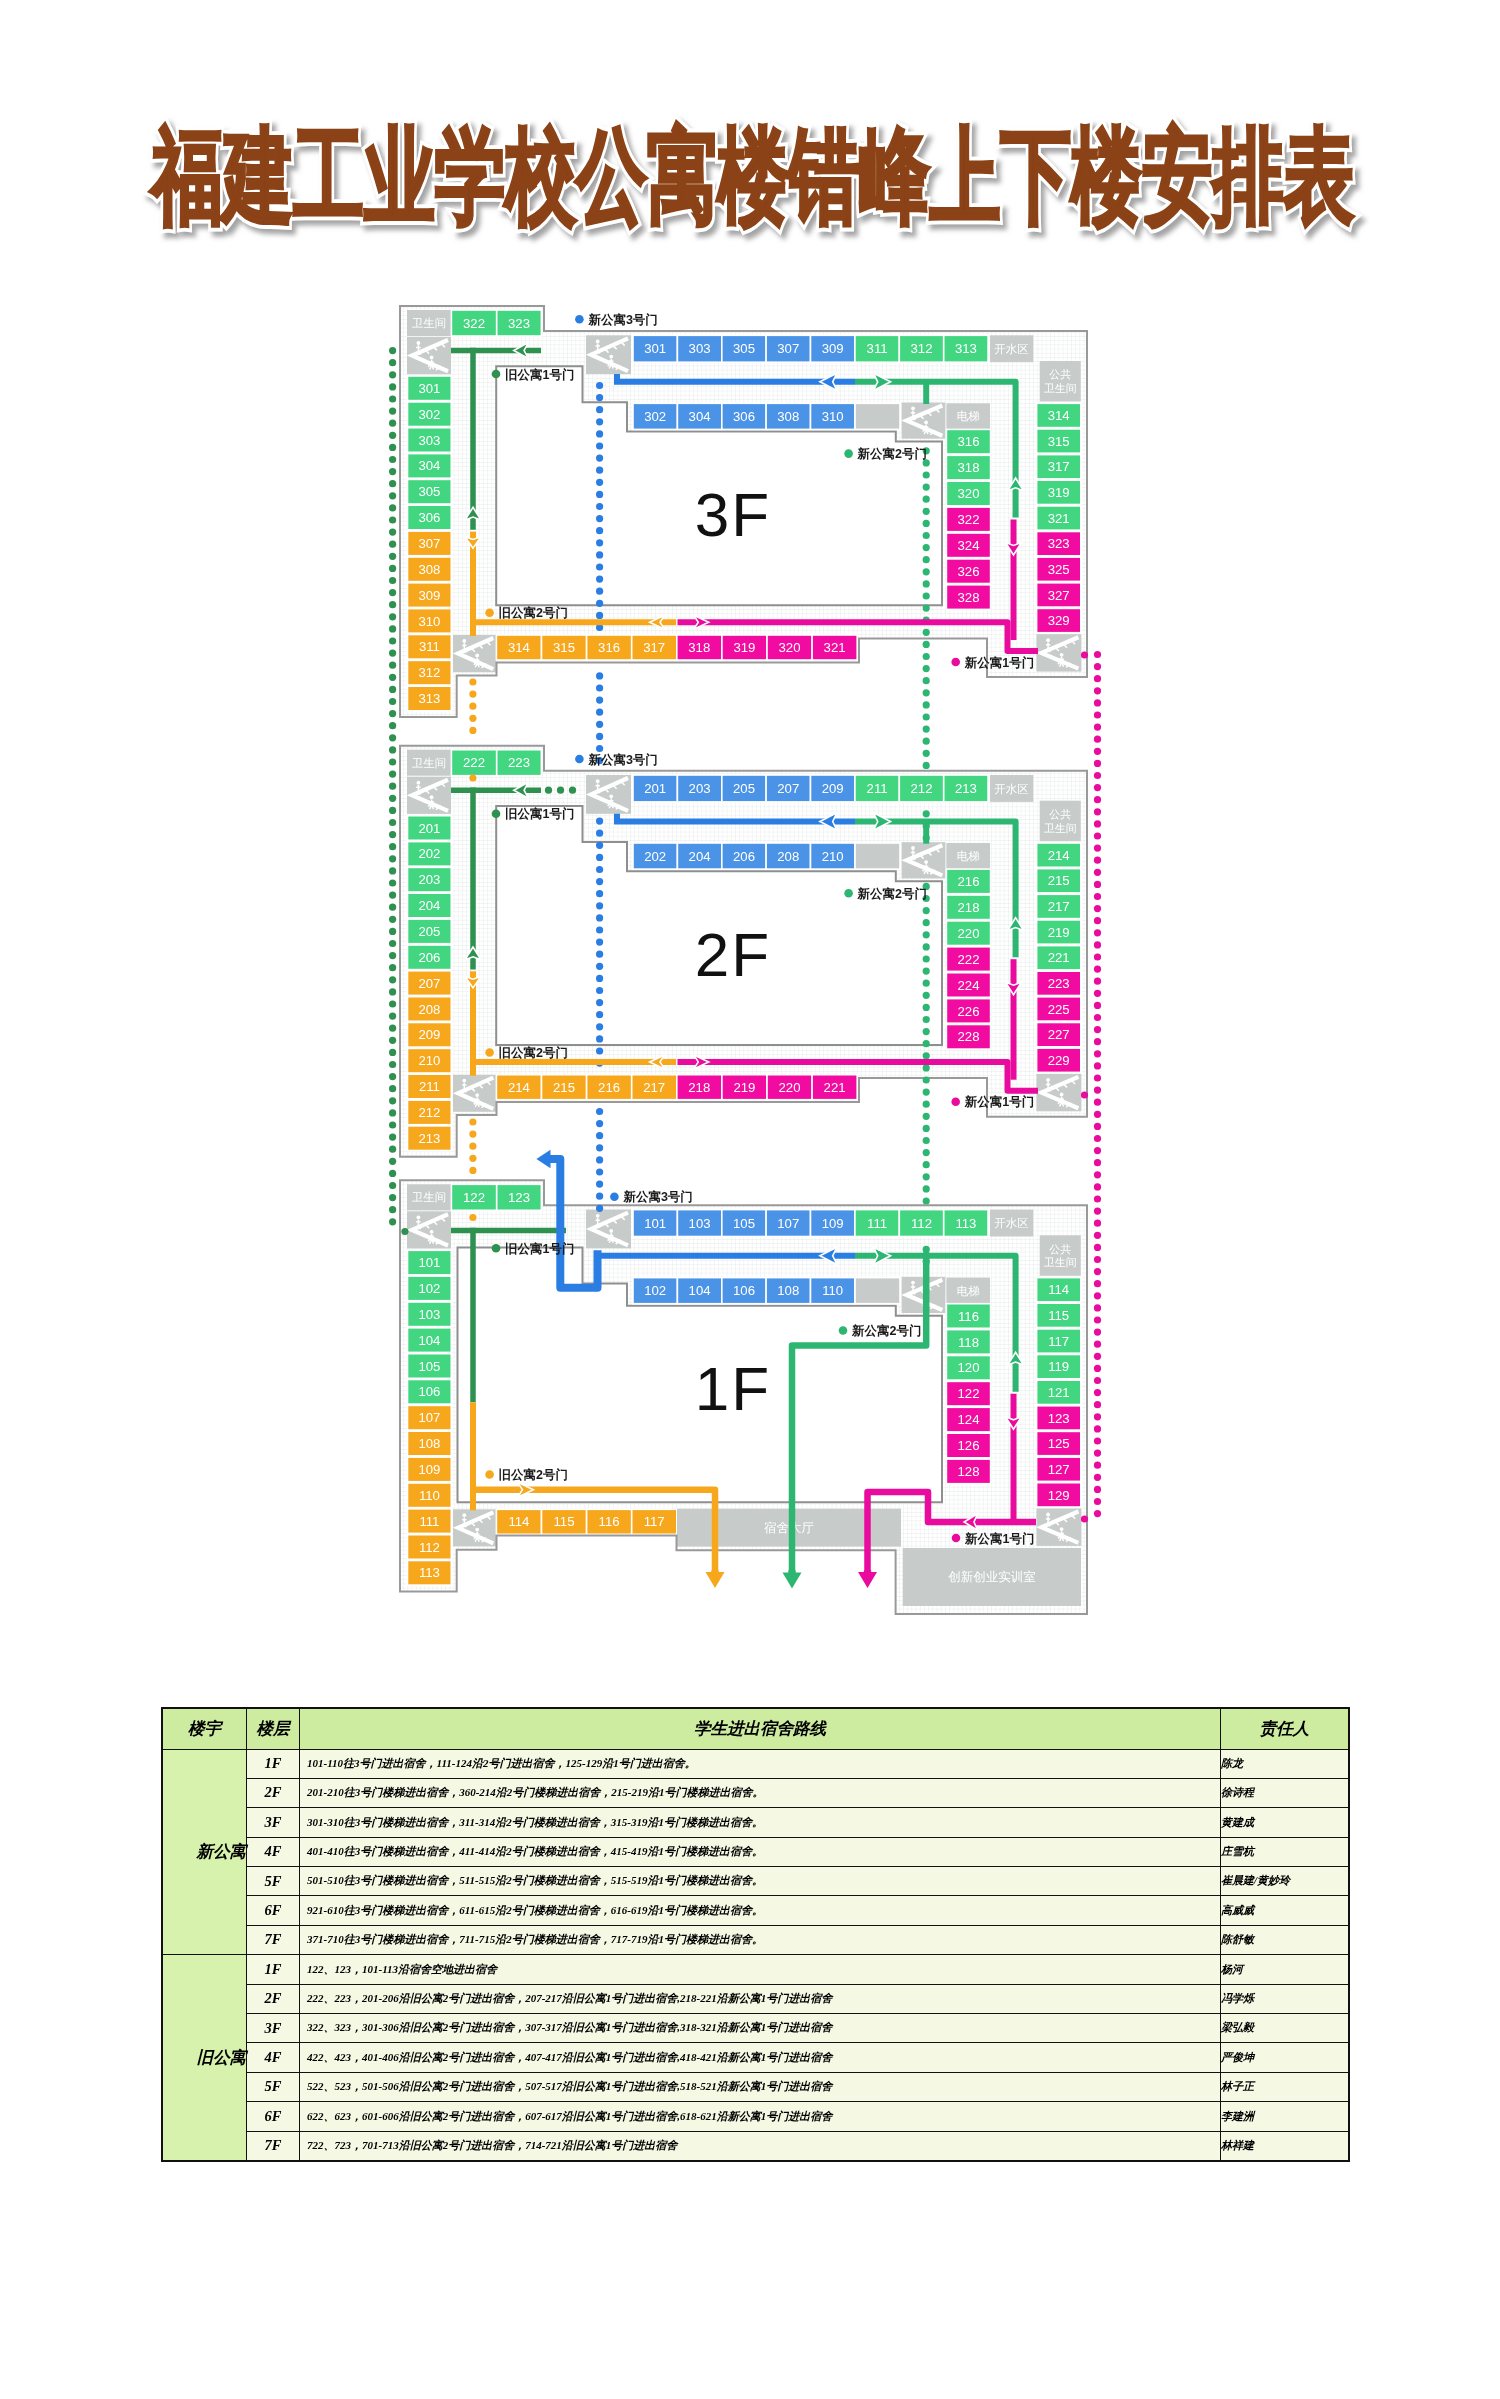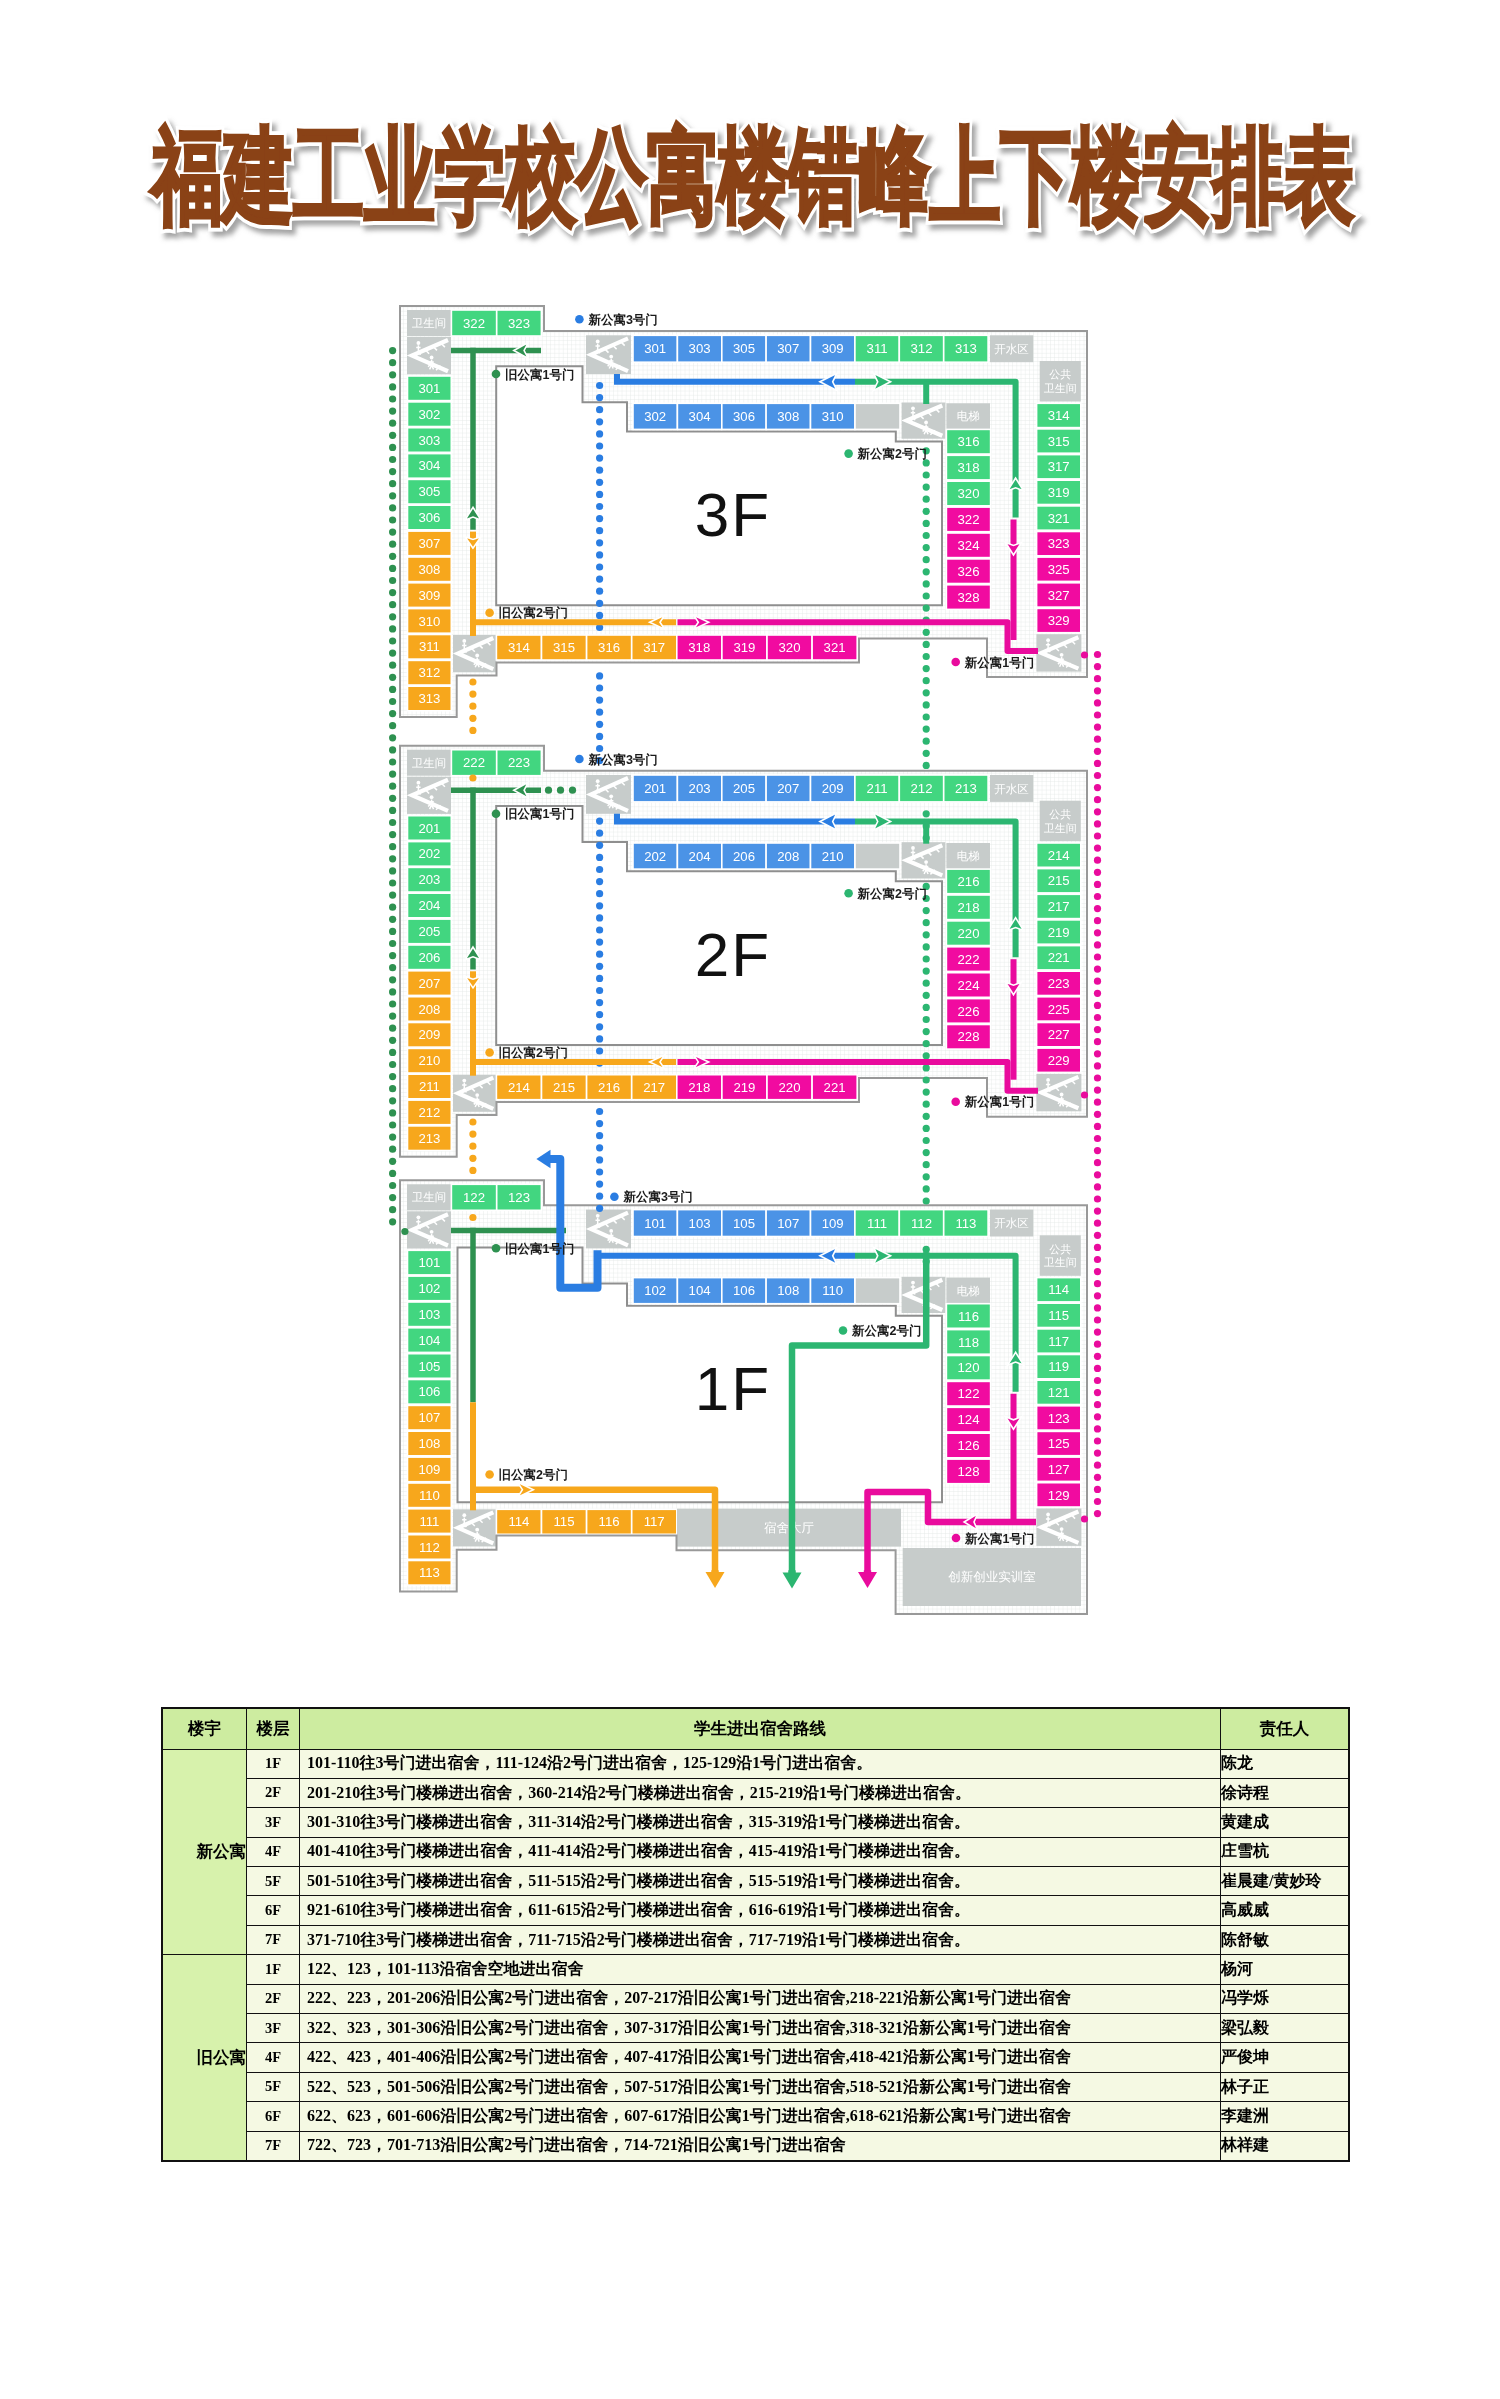--- a/index.html
+++ b/index.html
@@ -1,23 +1,23 @@
 <!DOCTYPE html>
 <html><head><meta charset="utf-8">
 <style>
 html,body{margin:0;padding:0;}
 body{width:1500px;height:2399px;background:#ffffff;position:relative;
      font-family:"Liberation Sans",sans-serif;}
 svg text{font-family:"Liberation Sans",sans-serif;-webkit-font-smoothing:antialiased;}
 body{-webkit-font-smoothing:antialiased;}
 #plan{position:absolute;left:0;top:0;transform:translateZ(0);}
-#tbl{position:absolute;left:161px;top:1707px;transform:translateZ(0);}
+#tbl{position:absolute;left:161px;top:1707px;transform:translateZ(0);font-style:italic;}
 table{border-collapse:collapse;table-layout:fixed;width:1186px;
       font-family:"Liberation Serif",serif;font-weight:bold;color:#000;}
-td{border:1px solid #111;height:28.4px;padding:0;font-size:16px;line-height:1.05;}
+td{border:1px solid #111;height:28.4px;padding:0;font-size:11px;line-height:1.05;}
 tr.hd td{height:39.5px;background:#cdeca0;text-align:center;font-size:16.5px;}
 td.c1{width:83px;background:#d7f2ac;text-align:right;font-size:16.5px;}
 td.c2{width:52px;text-align:center;font-size:14.5px;background:#f5f9e3;}
 td.c3{width:920px;text-align:left;padding-left:7px;background:#f5f9e3;}
 td.c3h{width:920px;}
 td.c4{width:127px;text-align:left;background:#f5f9e3;}
 table{border:2px solid #111;}
 </style></head>
 <body>
 

